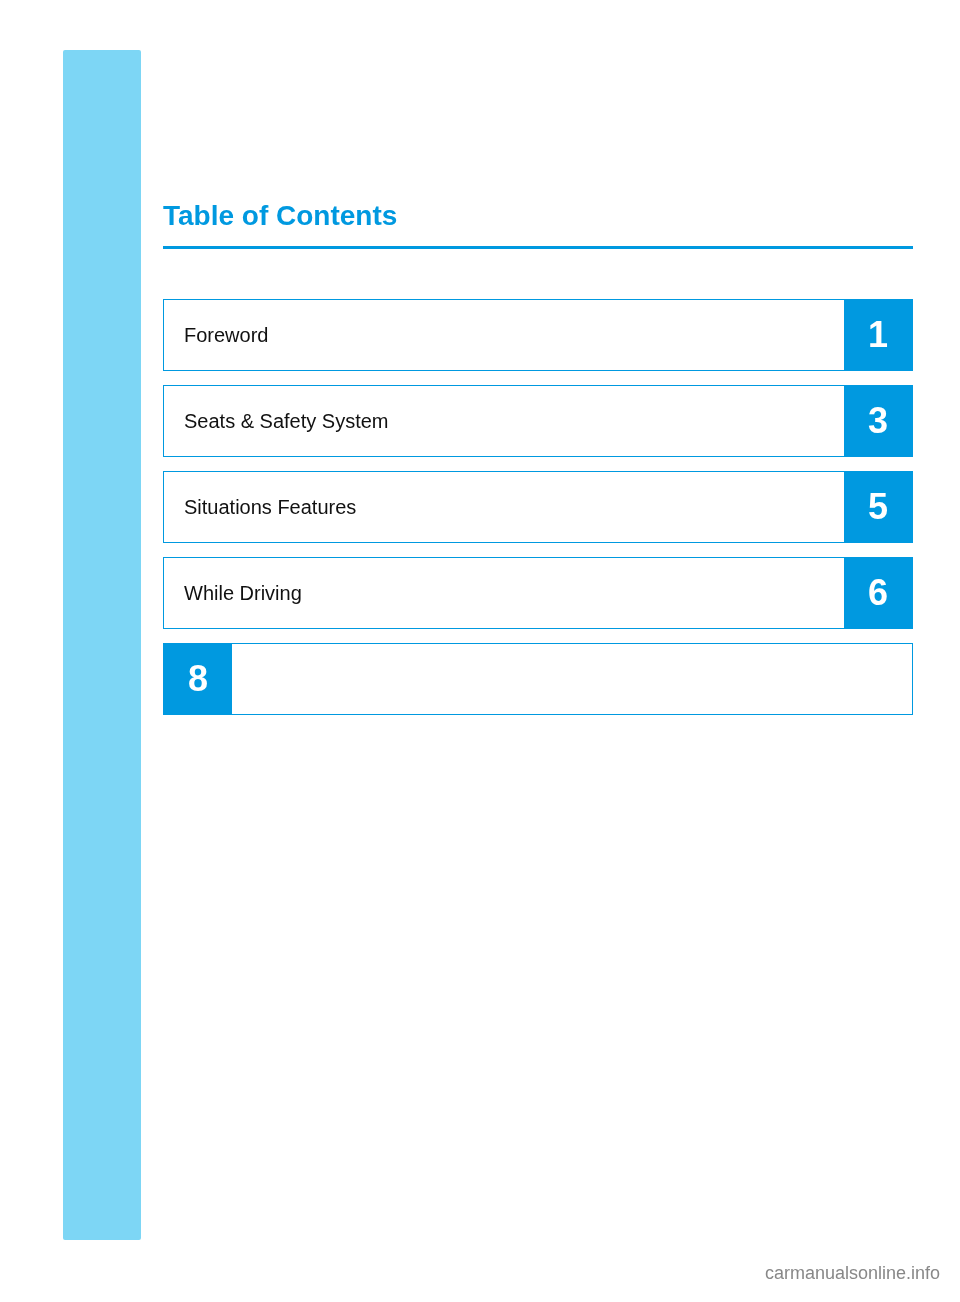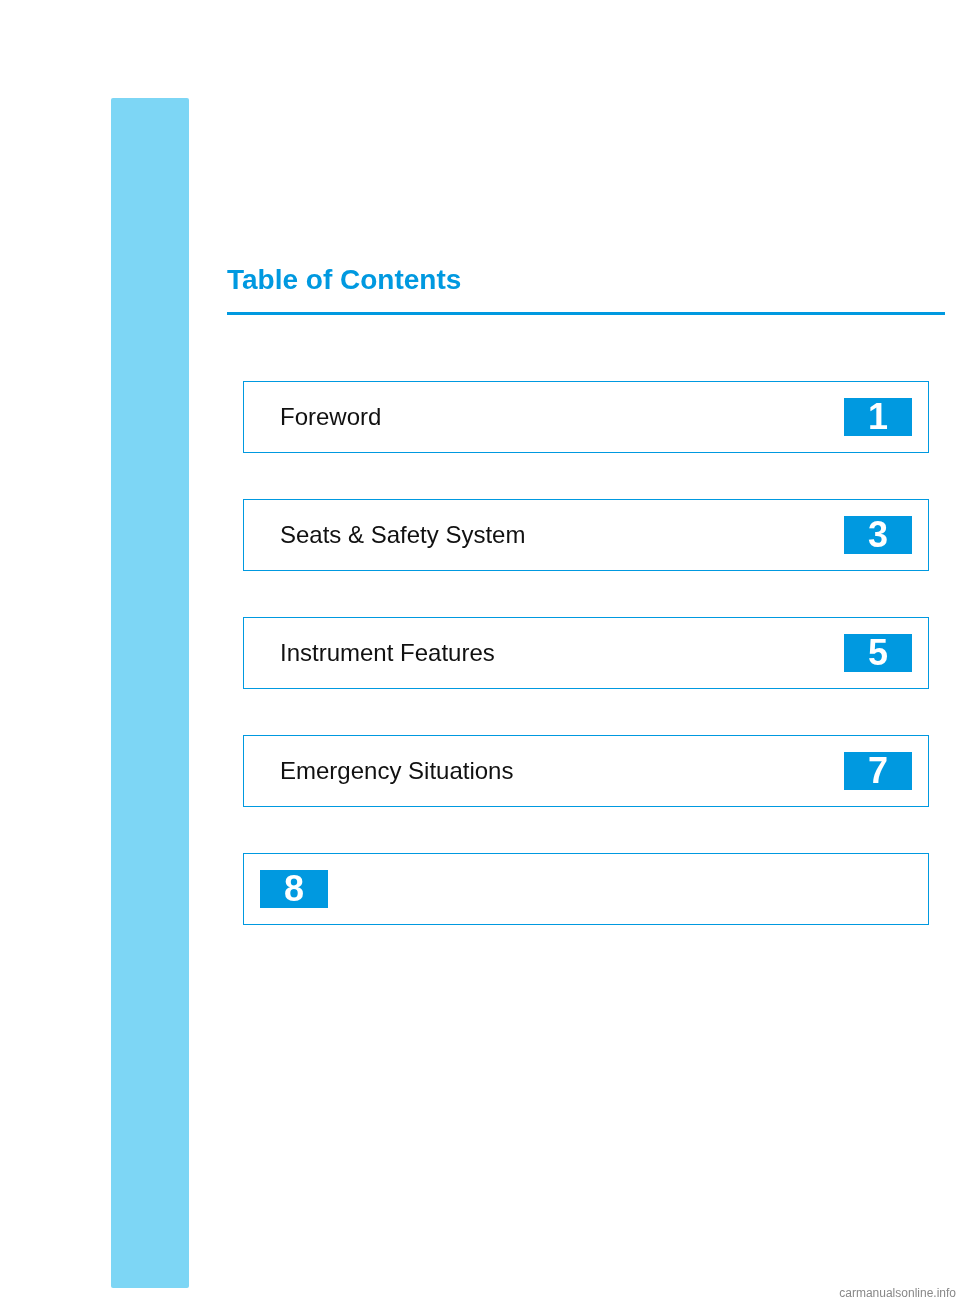--- a/index.html
+++ b/index.html
@@ -1,16 +1,16 @@
 <!DOCTYPE html>
 <html><head>
   <meta charset="utf-8">
   <style>
     * {
-      margin: 16px;
+      margin: 0;
       padding: 0;
       box-sizing: border-box;
     }
 
     body {
       width: 960px;
       height: 1302px;
       background: #ffffff;
       font-family: 'Arial', sans-serif;
       position: relative;
@@ -59,21 +59,21 @@
       border: 1.5px solid #0099e0;
       height: 72px;
       cursor: pointer;
     }
 
     .toc-item-label {
       flex: 1;
       display: flex;
       align-items: center;
       padding-left: 20px;
-      font-size: 24px;
+      font-size: 20px;
       font-weight: 500;
       color: #111111;
       background: #ffffff;
     }
 
     .toc-item-number {
       width: 68px;
       background: #0099e0;
       display: flex;
       align-items: center;
@@ -81,21 +81,21 @@
       font-size: 36px;
       font-weight: bold;
       color: #ffffff;
       flex-shrink: 0;
     }
 
     .watermark {
       position: absolute;
       bottom: 18px;
       right: 20px;
-      font-size: 12px;
+      font-size: 18px;
       color: #888888;
       font-family: Arial, sans-serif;
     }
   </style>
 </head>
 <body>
 
 <div class="left-bar"></div>
 
 <div class="content-area">
@@ -105,26 +105,26 @@
   <div class="toc-items">
   <div class="toc-item">
         <span class="toc-item-label">Foreword</span>
         <span class="toc-item-number">1</span>
       </div>
       <div class="toc-item">
         <span class="toc-item-label">Seats &amp; Safety System</span>
         <span class="toc-item-number">3</span>
       </div>
       <div class="toc-item">
-        <span class="toc-item-label">Instrument Features</span>
+        <span class="toc-item-label">Situations Features</span>
         <span class="toc-item-number">5</span>
       </div>
       <div class="toc-item">
-        <span class="toc-item-label">Emergency Situations</span>
-        <span class="toc-item-number">7</span>
+        <span class="toc-item-label">While Driving</span>
+        <span class="toc-item-number">6</span>
       </div>
       <div class="toc-item">
         <span class="toc-item-number">8</span>
       </div>
     </div>
 </div>
 
 <div class="watermark">carmanualsonline.info</div>
 
 </body></html>

